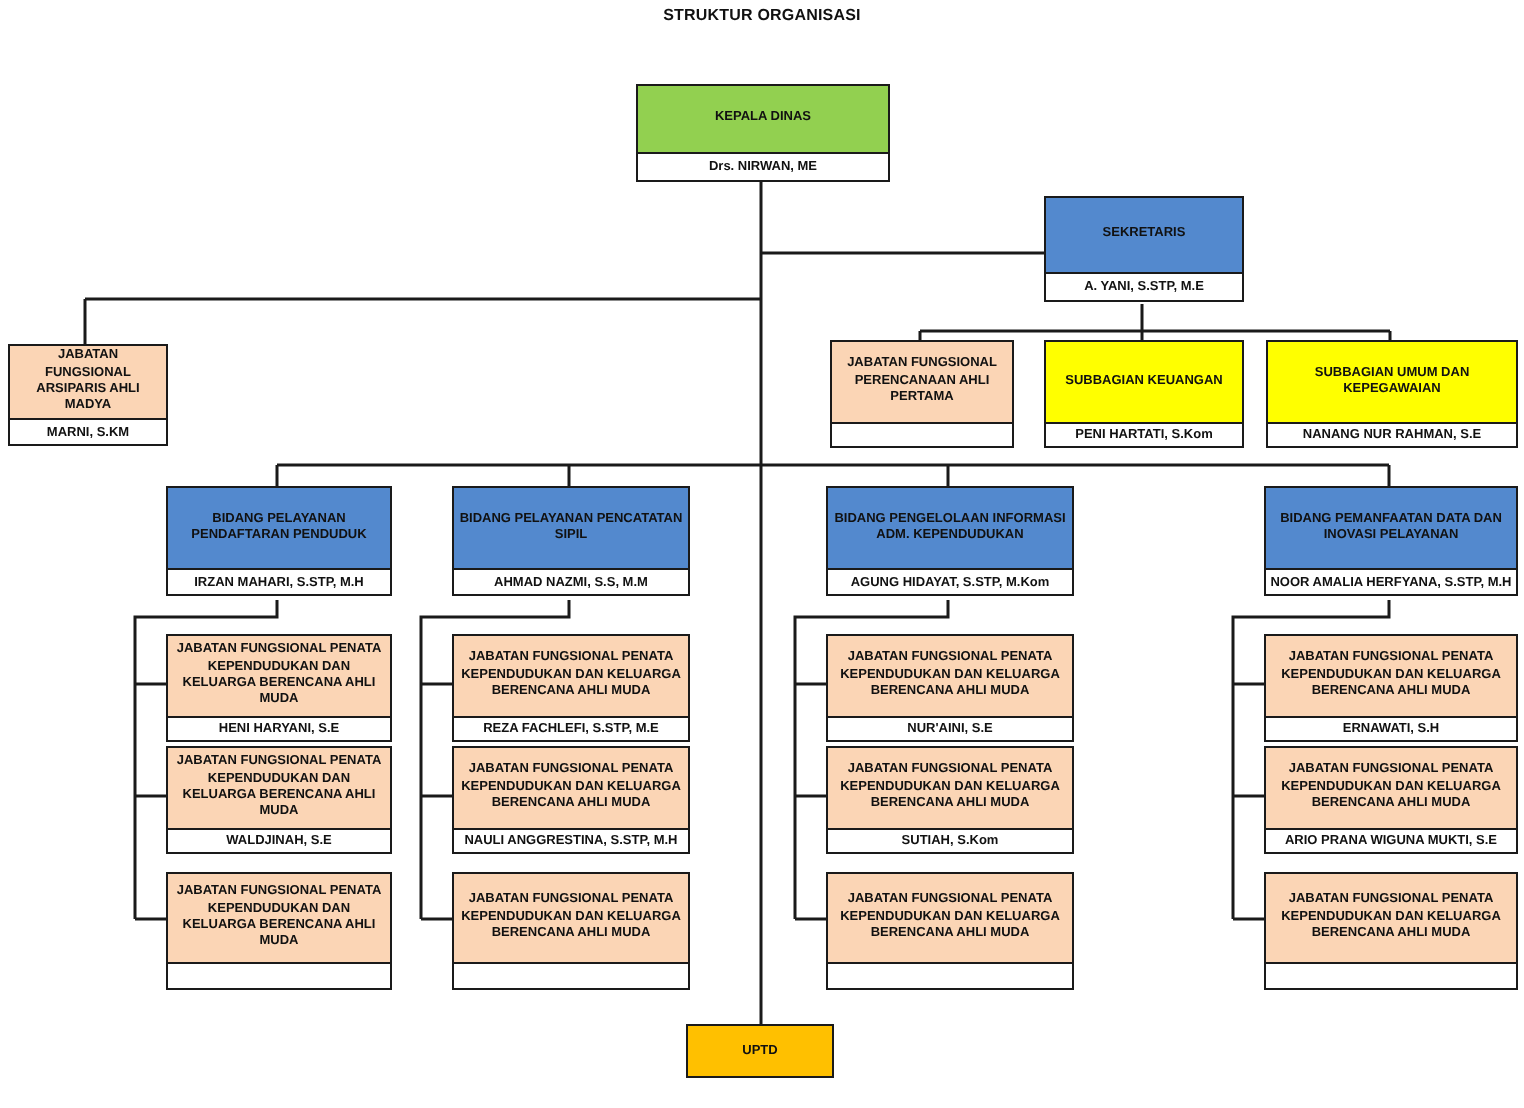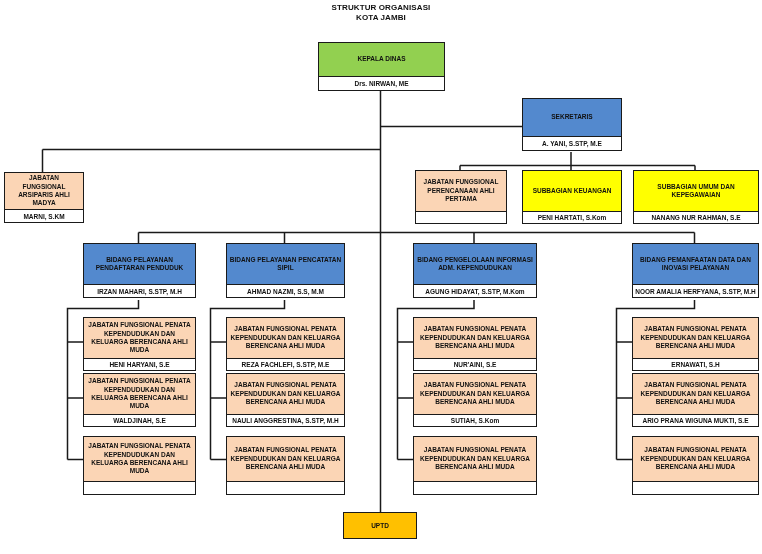--- a/index.html
+++ b/index.html
@@ -36,21 +36,20 @@
     font-weight:bold;font-size:6.5px;
   }
 </style>
 </head>
 <body>
 
 <div class="stage">
 
   <div class="page-title">
     <div>STRUKTUR ORGANISASI</div>
-    <div>KOTA JAMBI</div>
   </div>
 
   <svg class="connector" width="762" height="554" aria-hidden="true">
     <path d="M380.5 91 V512"></path>
     <path d="M380.5 126.5 H522"></path>
     <path d="M571 152 V165.5 M460 165.5 H695 M460 165.5 V170 M571 165.5 V170 M695 165.5 V170"></path>
     <path d="M380.5 149.5 H42.5 M42.5 149.5 V172"></path>
     <path d="M138.5 232.5 H694.5 M138.5 232.5 V243 M284.5 232.5 V243 M474 232.5 V243 M694.5 232.5 V243"></path>
     <path d="M138.5 300 V308.5 H67.5 V459.5 M67.5 342 H83 M67.5 398 H83 M67.5 459.5 H83"></path>
     <path d="M284.5 300 V308.5 H210.5 V459.5 M210.5 342 H226 M210.5 398 H226 M210.5 459.5 H226"></path>

